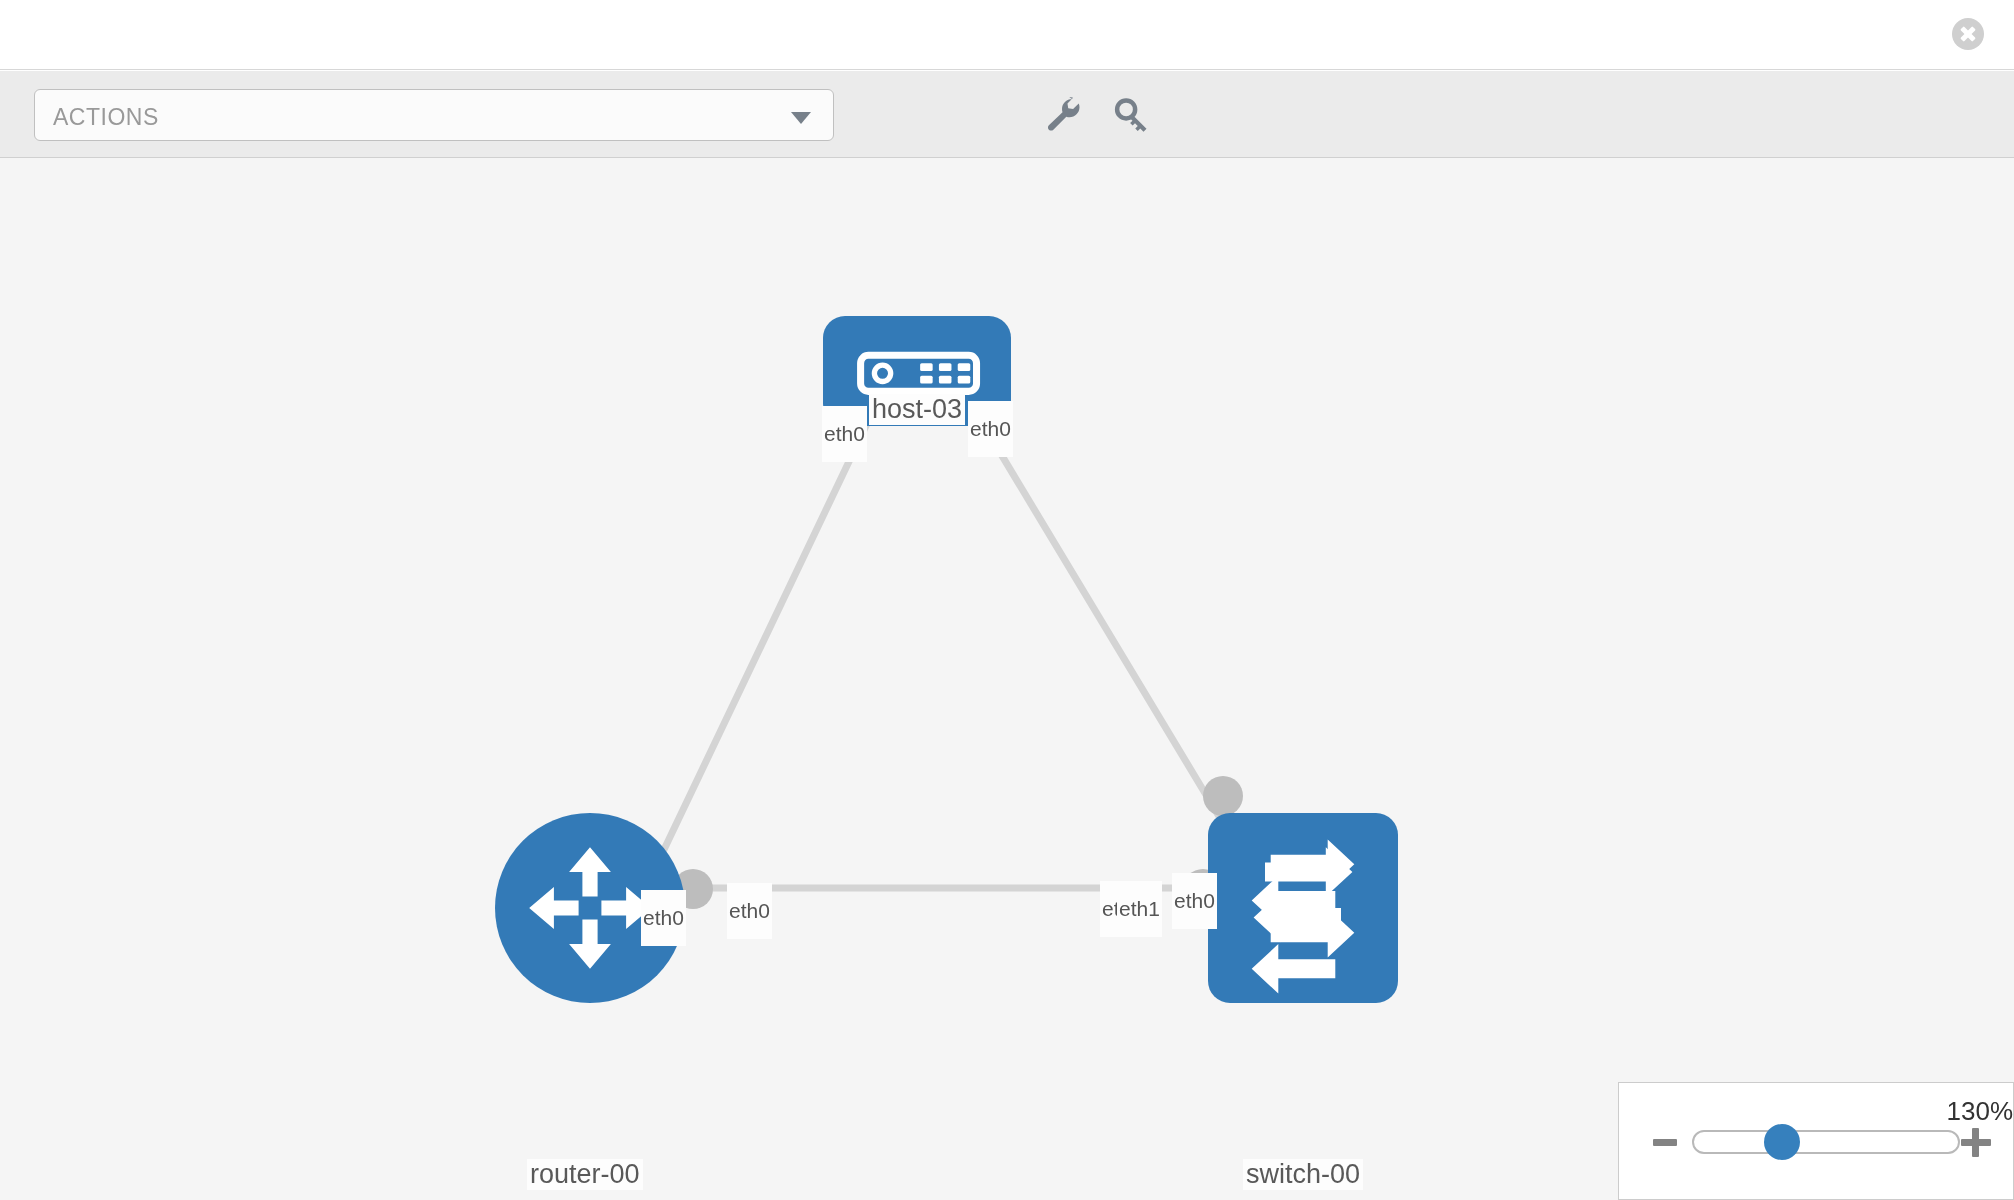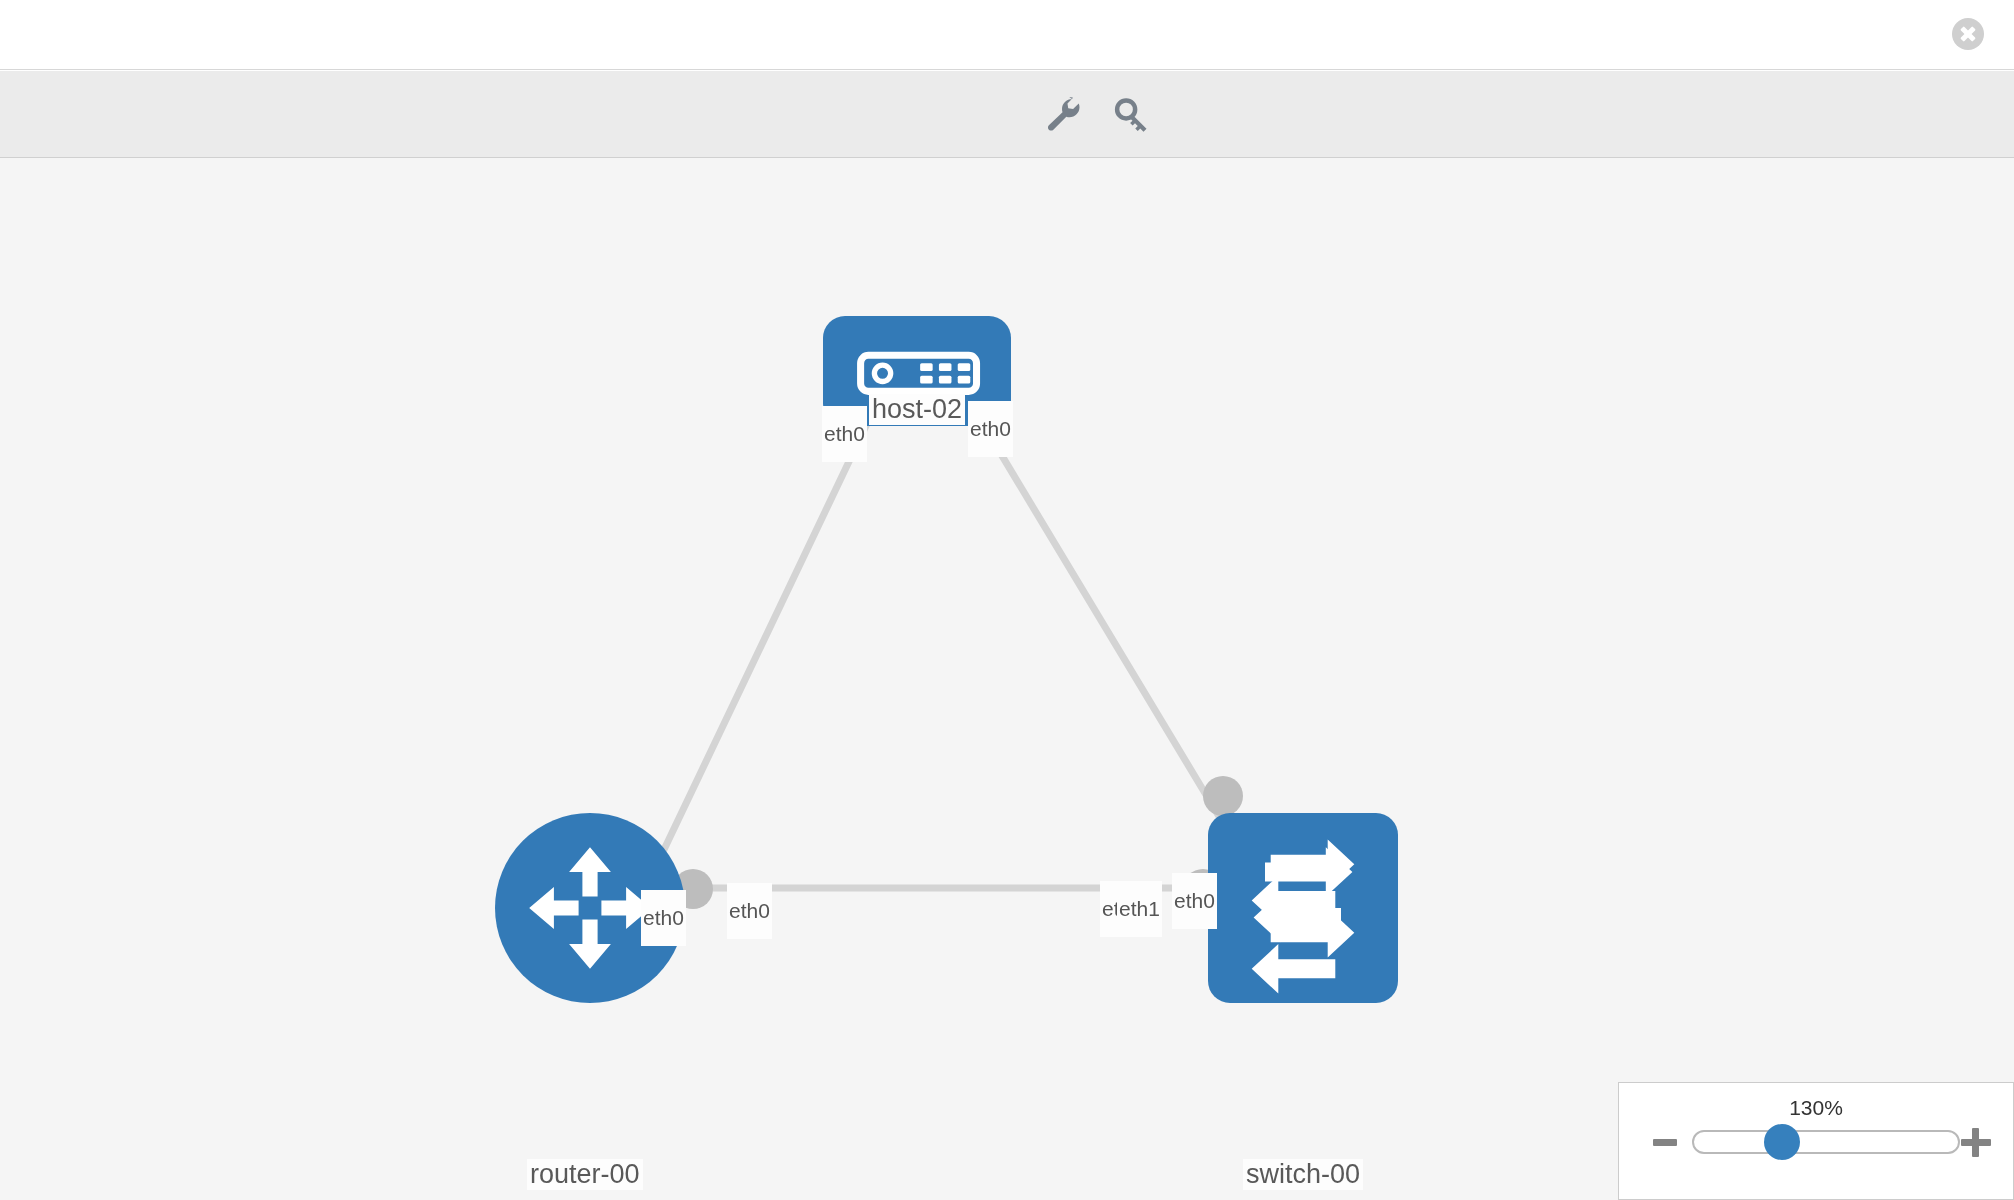--- a/index.html
+++ b/index.html
@@ -189,22 +189,22 @@
     width: 396px;
     height: 118px;
     background: #ffffff;
     border: 1px solid #cccccc;
     z-index: 20;
   }
   .zoom-value {
     position: absolute;
     top: 13px;
     width: 100%;
-    text-align: center;
-    font-size: 21px;
+    text-align: right;
+    font-size: 26px;
     color: #333333;
   }
   .zoom-minus, .zoom-plus {
     position: absolute;
     top: 44px;
     width: 30px;
     height: 30px;
     cursor: pointer;
   }
   .zoom-minus { left: 32px; }
@@ -244,20 +244,24 @@
 </style>
 </head>
 <body>
 
 <div class="header">
   <div class="close-btn"></div>
 </div>
 
 <div class="toolbar">
 
+  <div class="actions-select">
+    <span class="sel-label">ACTIONS</span>
+    <span class="caret"></span>
+  </div>
 
   <div class="icon-btn icon-wrench">
     <svg viewBox="0 0 32 32" width="42" height="40">
       <path fill="#77808a" d="M22.4 3.2c-4.4 0-8 3.6-8 8 0 0.9 0.15 1.75 0.42 2.55L3.9 24.1c-1 1-1 2.6 0 3.6s2.6 1 3.6 0l10.35-10.35c0.8 0.28 1.65 0.45 2.55 0.45 4.4 0 8-3.6 8-8 0-1.1-0.22-2.15-0.62-3.1l-4.5 4.5-3.9-0.6-0.6-3.9 4.5-4.5c-0.95-0.4-2-0.6-3.1-0.6z"></path>
     </svg>
   </div>
 
   <div class="icon-btn icon-key">
     <svg viewBox="0 0 32 32" width="42" height="40">
       <circle cx="10.5" cy="11.5" r="7.2" fill="none" stroke="#77808a" stroke-width="3.6"></circle>
@@ -290,21 +294,21 @@
       <g fill="#ffffff">
         <rect x="62" y="25" width="8" height="5" rx="1"></rect>
         <rect x="74" y="25" width="8" height="5" rx="1"></rect>
         <rect x="86" y="25" width="8" height="5" rx="1"></rect>
         <rect x="62" y="33" width="8" height="5" rx="1"></rect>
         <rect x="74" y="33" width="8" height="5" rx="1"></rect>
         <rect x="86" y="33" width="8" height="5" rx="1"></rect>
       </g>
     </svg>
   </div>
-  <div class="node-label lbl-host">host-02</div>
+  <div class="node-label lbl-host">host-03</div>
   <div class="iface-label" style="left: 822px; top: 248px;">eth0</div>
   <div class="iface-label" style="left: 968px; top: 243px;">eth0</div>
 
   <div class="node node-shape node-router">
     <svg viewBox="0 0 100 100" width="190" height="190">
       <g fill="#ffffff">
 
         <path d="M50 18 L61 31 L54 31 L54 44 L46 44 L46 31 L39 31 Z"></path>
 
         <path d="M50 82 L39 69 L46 69 L46 56 L54 56 L54 69 L61 69 Z"></path>

